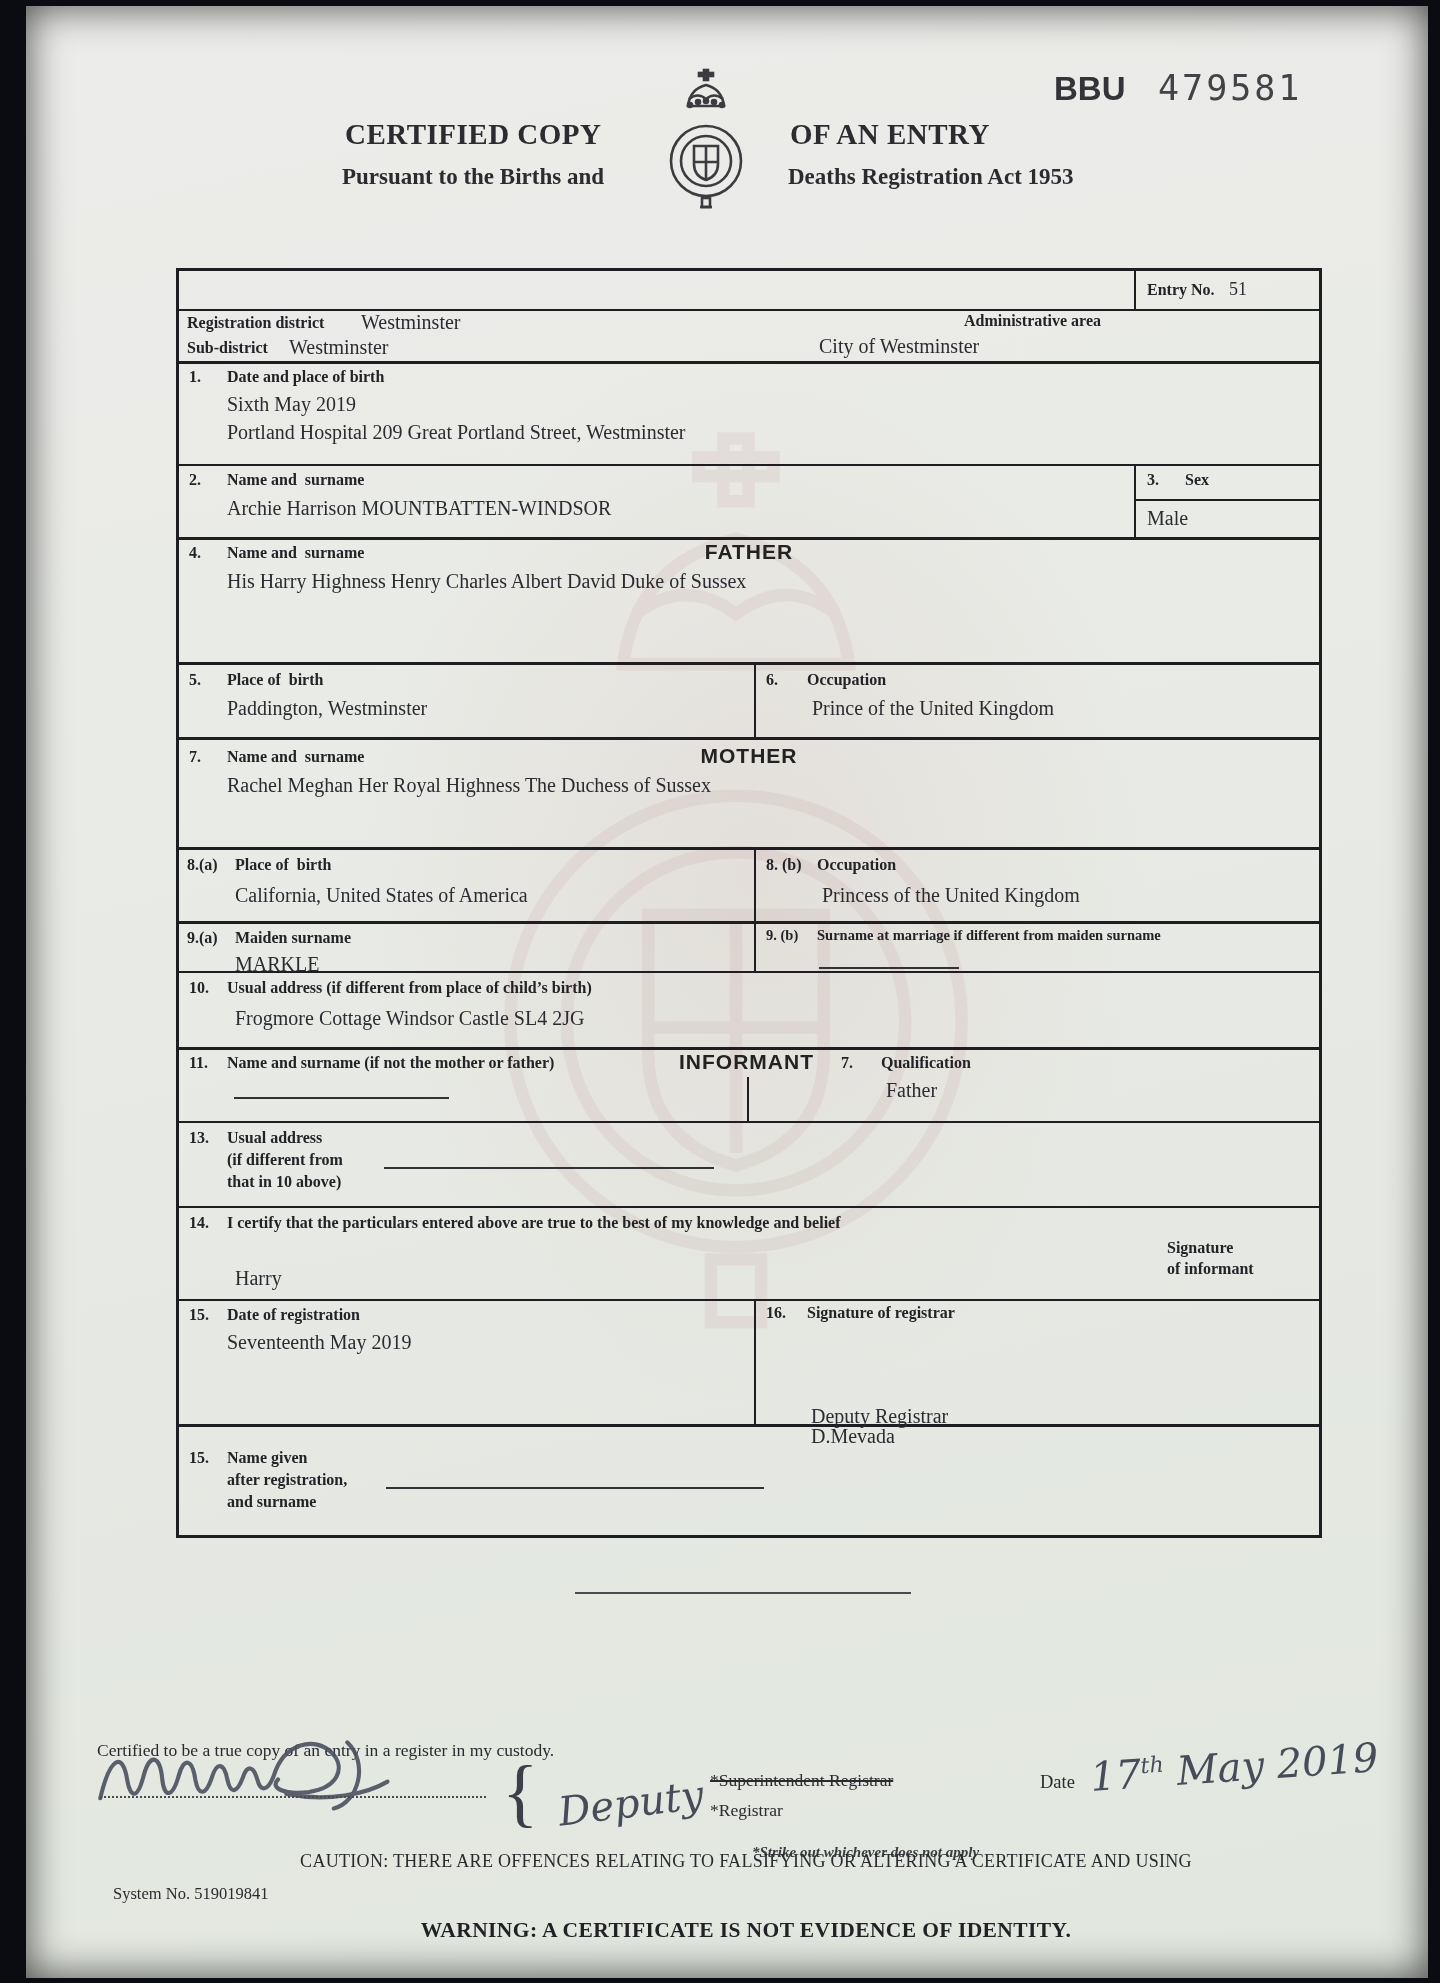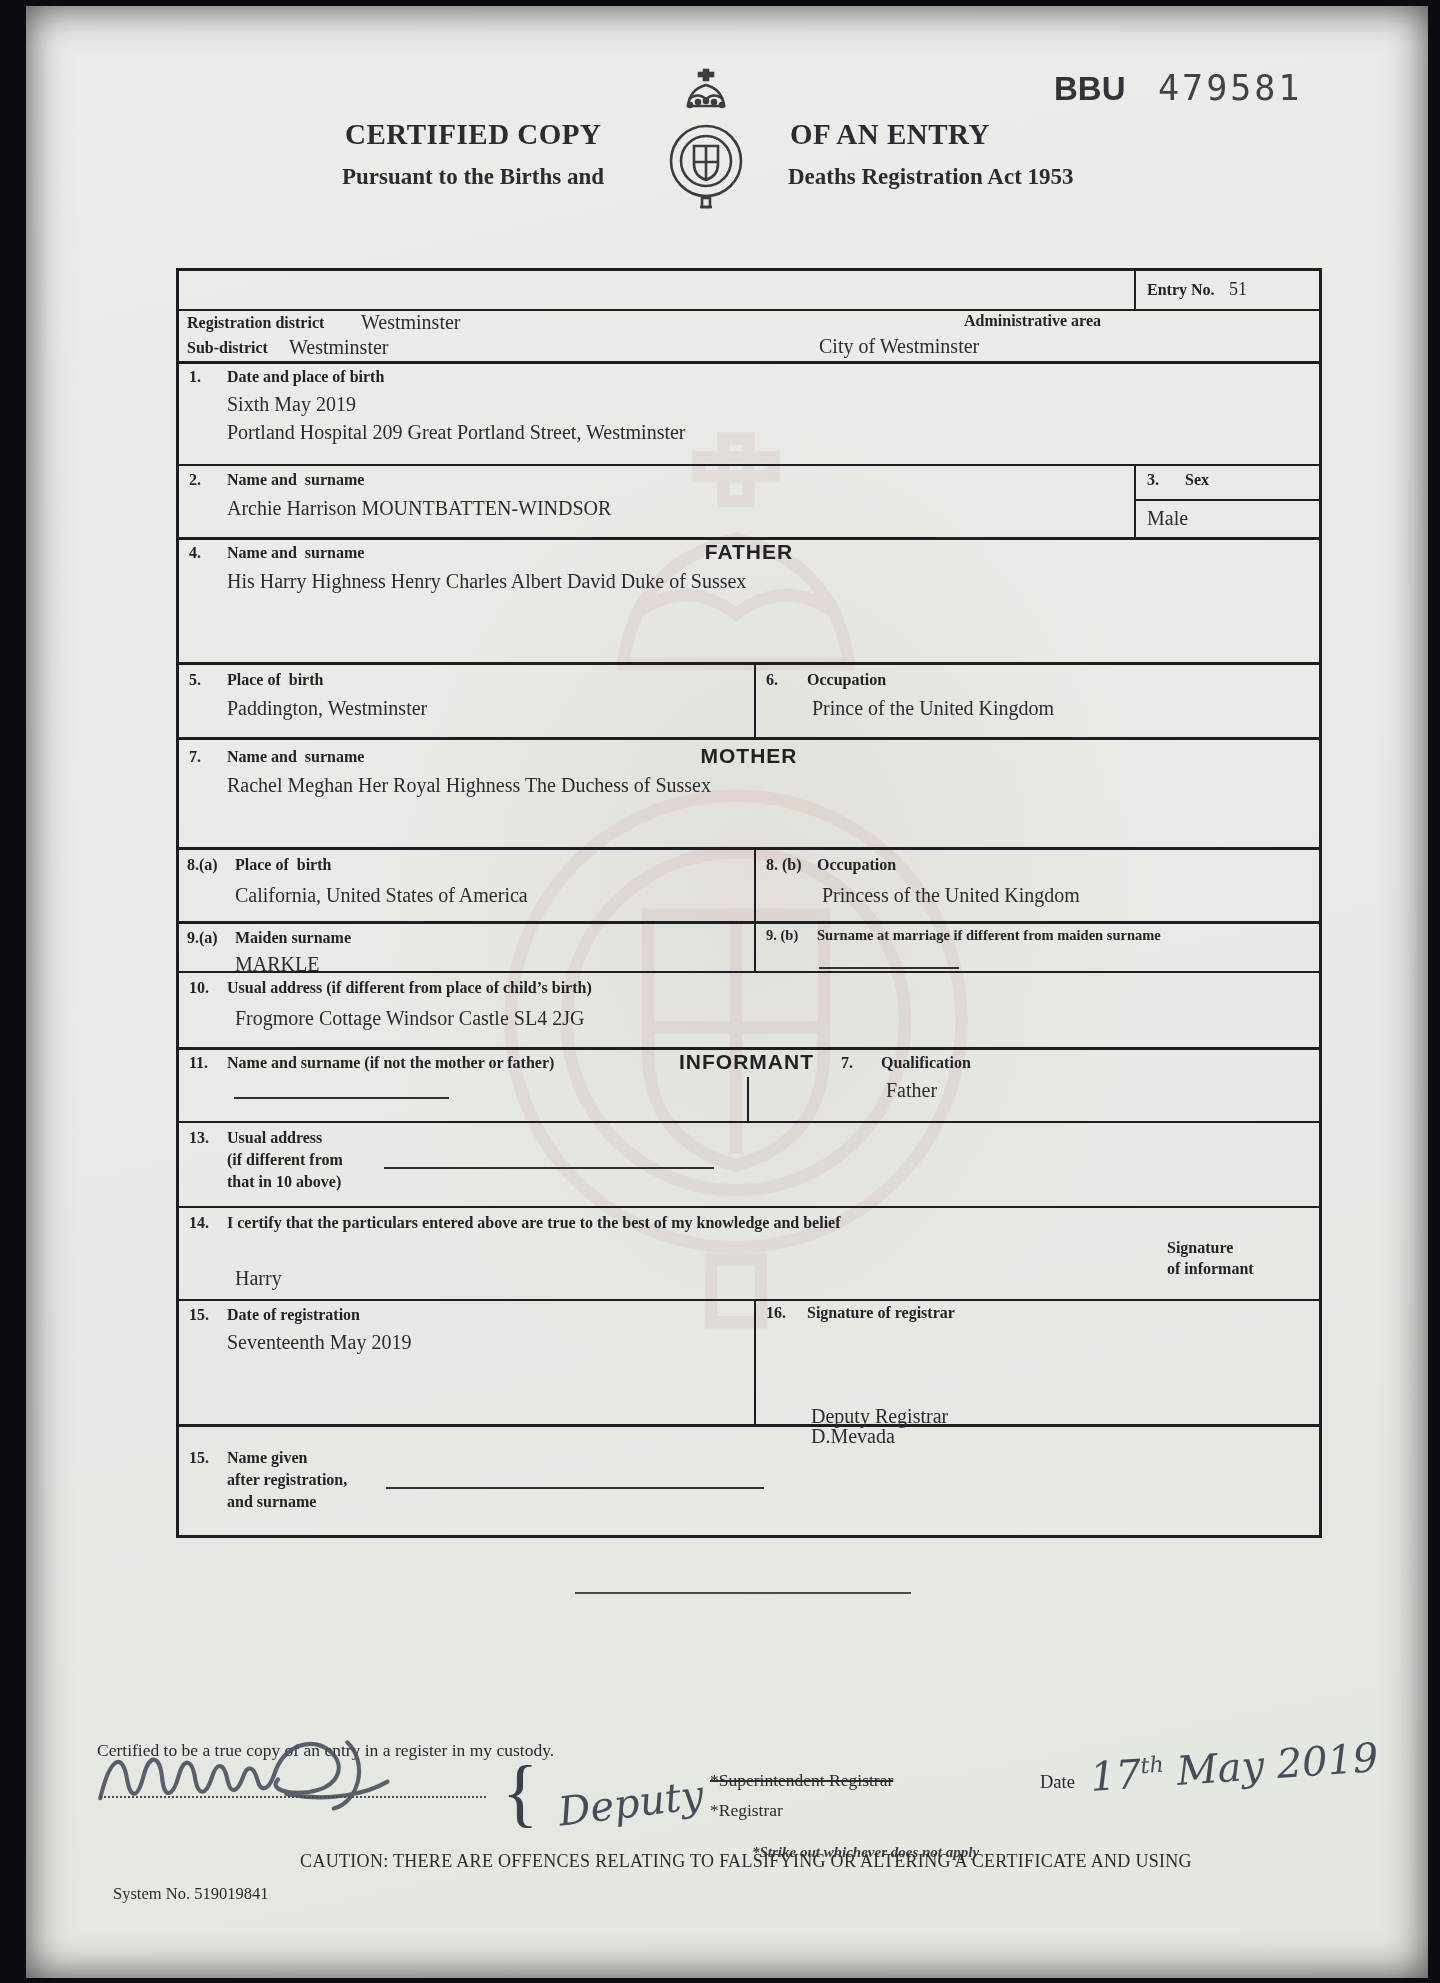--- a/index.html
+++ b/index.html
@@ -219,14 +219,15 @@
     <div class="abs" style="left:726px;top:1838px;font-size:15px;font-style:italic;font-weight:bold;color:#3a3a3f;">*Strike out whichever does not apply</div>
 
     <div class="abs" style="left:1014px;top:1766px;font-size:18.5px;color:#2a2a2f;">Date</div>
     <div class="abs hw" style="left:1064px;top:1738px;font-size:40px;transform:rotate(-4deg);">
       <span>17</span><sup class="hw-sup">th</sup><span> May 2019</span>
     </div>
 
     <div class="abs" style="left:87px;top:1878px;font-size:16.5px;color:#2a2a2f;">System No. 519019841</div>
 
     <div class="abs cap" style="left:100px;width:1240px;top:1845px;text-align:center;">CAUTION: THERE ARE OFFENCES RELATING TO FALSIFYING OR ALTERING A CERTIFICATE AND USING</div>
+    <div class="abs" style="left:100px;width:1240px;top:1912px;text-align:center;font-weight:bold;font-size:21.5px;letter-spacing:.4px;color:#222226;">WARNING: A CERTIFICATE IS NOT EVIDENCE OF IDENTITY.</div>
   </div>
 </div>
 
 </body></html>

